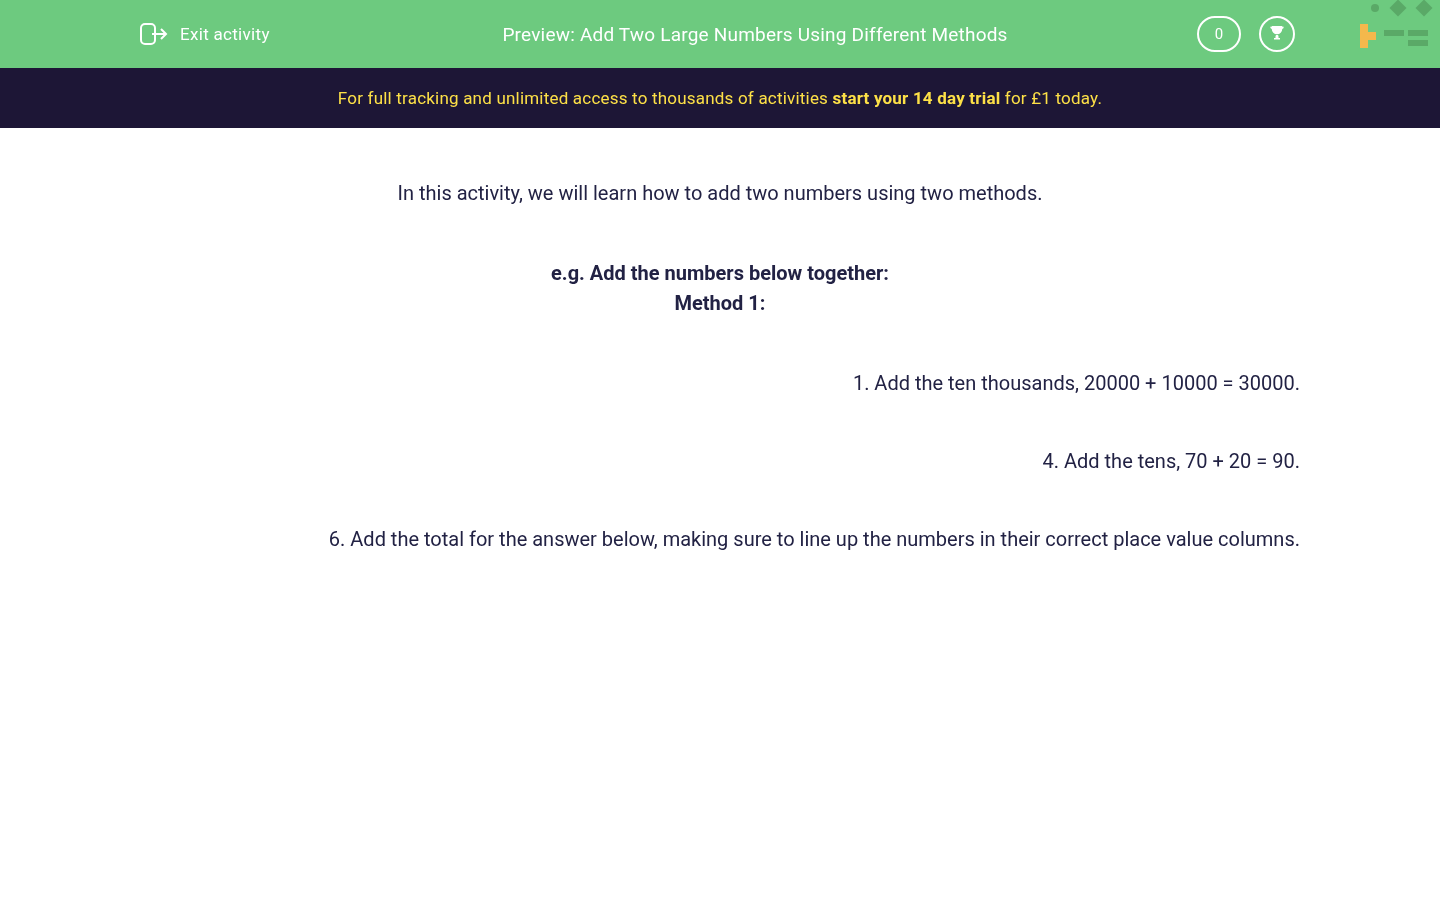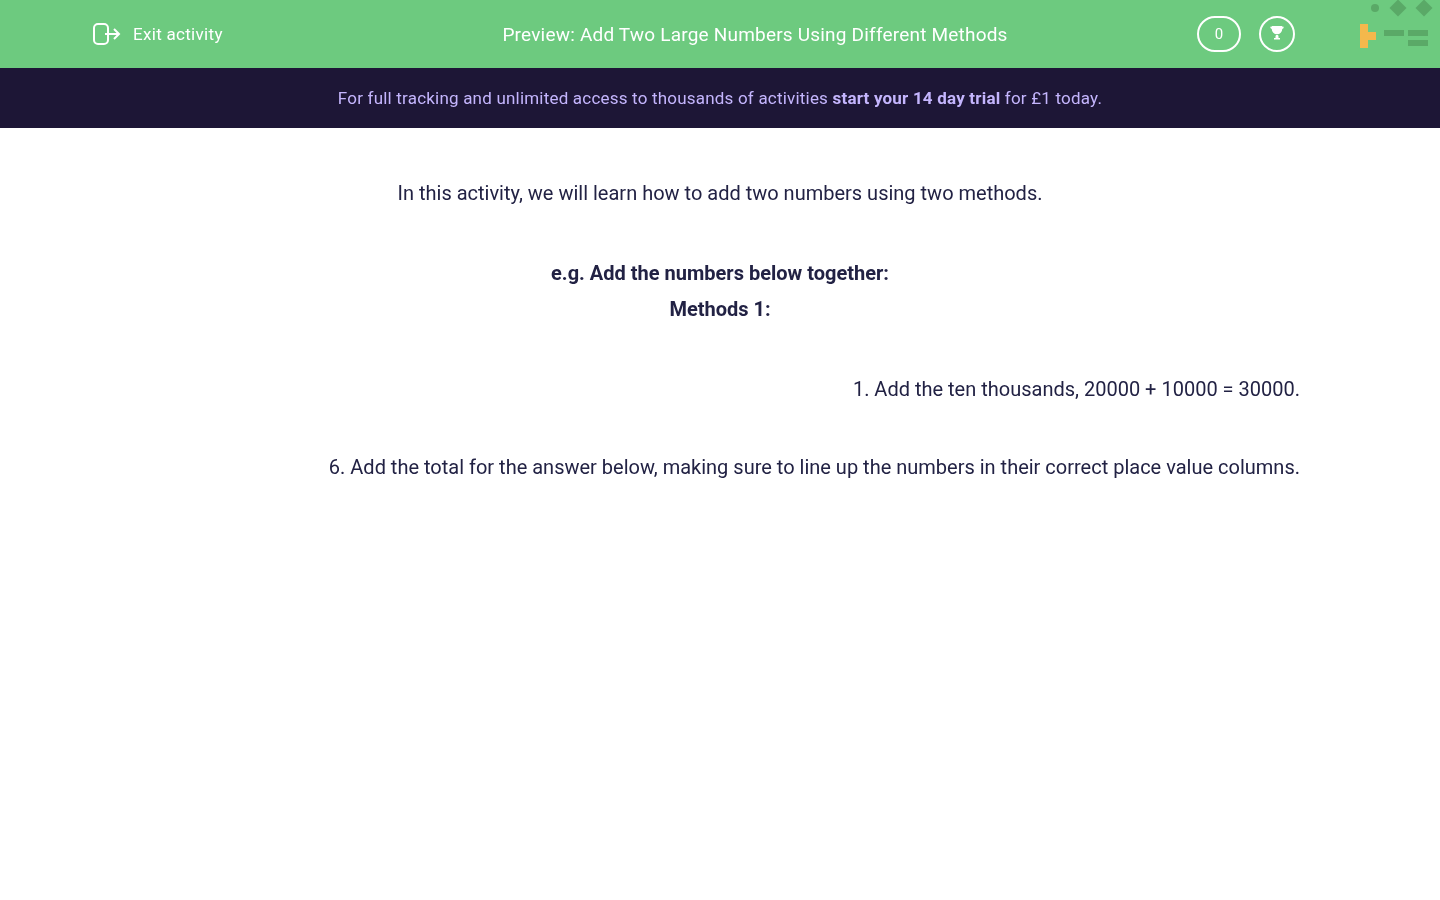--- a/index.html
+++ b/index.html
@@ -20,21 +20,21 @@
       align-items: center;
       padding: 0 20px;
       position: relative;
     }
     .exit-activity {
       display: flex;
       align-items: center;
       gap: 12px;
       color: #ffffff;
       cursor: pointer;
-      margin-left: 73px;
+      margin-left: 120px;
     }
     .exit-icon {
       width: 28px;
       height: 22px;
       position: relative;
     }
     .exit-icon svg {
       stroke: #ffffff;
       fill: none;
       stroke-width: 2;
@@ -84,21 +84,21 @@
     }
     .logo-decoration {
       position: absolute;
       right: 0;
       top: 0;
       width: 80px;
       height: 68px;
     }
     .trial-banner {
       background: #1d1636;
-      color: #c4b5fd;
+      color: #fde047;
       text-align: center;
       padding: 20px 8px;
       font-size: 17px;
       letter-spacing: 0.2px;
     }
     .trial-banner strong {
       font-weight: 700;
     }
     .content {
       max-width: 1200px;
@@ -107,21 +107,20 @@
       text-align: center;
       font-size: 20px;
       line-height: 1.5;
       color: #222244;
     }
     .intro-text {
       margin-bottom: 50px;
     }
     .example-heading {
       font-weight: 700;
-      margin-bottom: 6px;
     }
     .example-numbers {
       font-weight: 700;
       margin-bottom: 80px;
     }
     .method-heading {
       font-weight: 700;
       margin-bottom: 50px;
     }
     .method-step {
@@ -173,17 +172,18 @@
   </div>
 </div>
 
 <div class="trial-banner">
   <span>For full tracking and unlimited access to thousands of activities </span><strong>start your 14 day trial</strong><span> for £1 today.</span>
 </div>
 
 <div class="content">
   <p class="intro-text">In this activity, we will learn how to add two numbers using two methods.</p>
   <p class="example-heading">e.g. Add the numbers below together:</p>
-  <p class="method-heading">Methods 1:</p>
+  <p class="method-heading">Method 1:</p>
   <p class="method-step">1. Add the ten thousands, 20000 + 10000 = 30000.</p>
+  <p class="method-step">4. Add the tens, 70 + 20 = 90.</p>
   <p class="method-step method-step-last">6. Add the total for the answer below, making sure to line up the numbers in their correct place value columns.</p>
 
 </div>
 
 </body></html>

